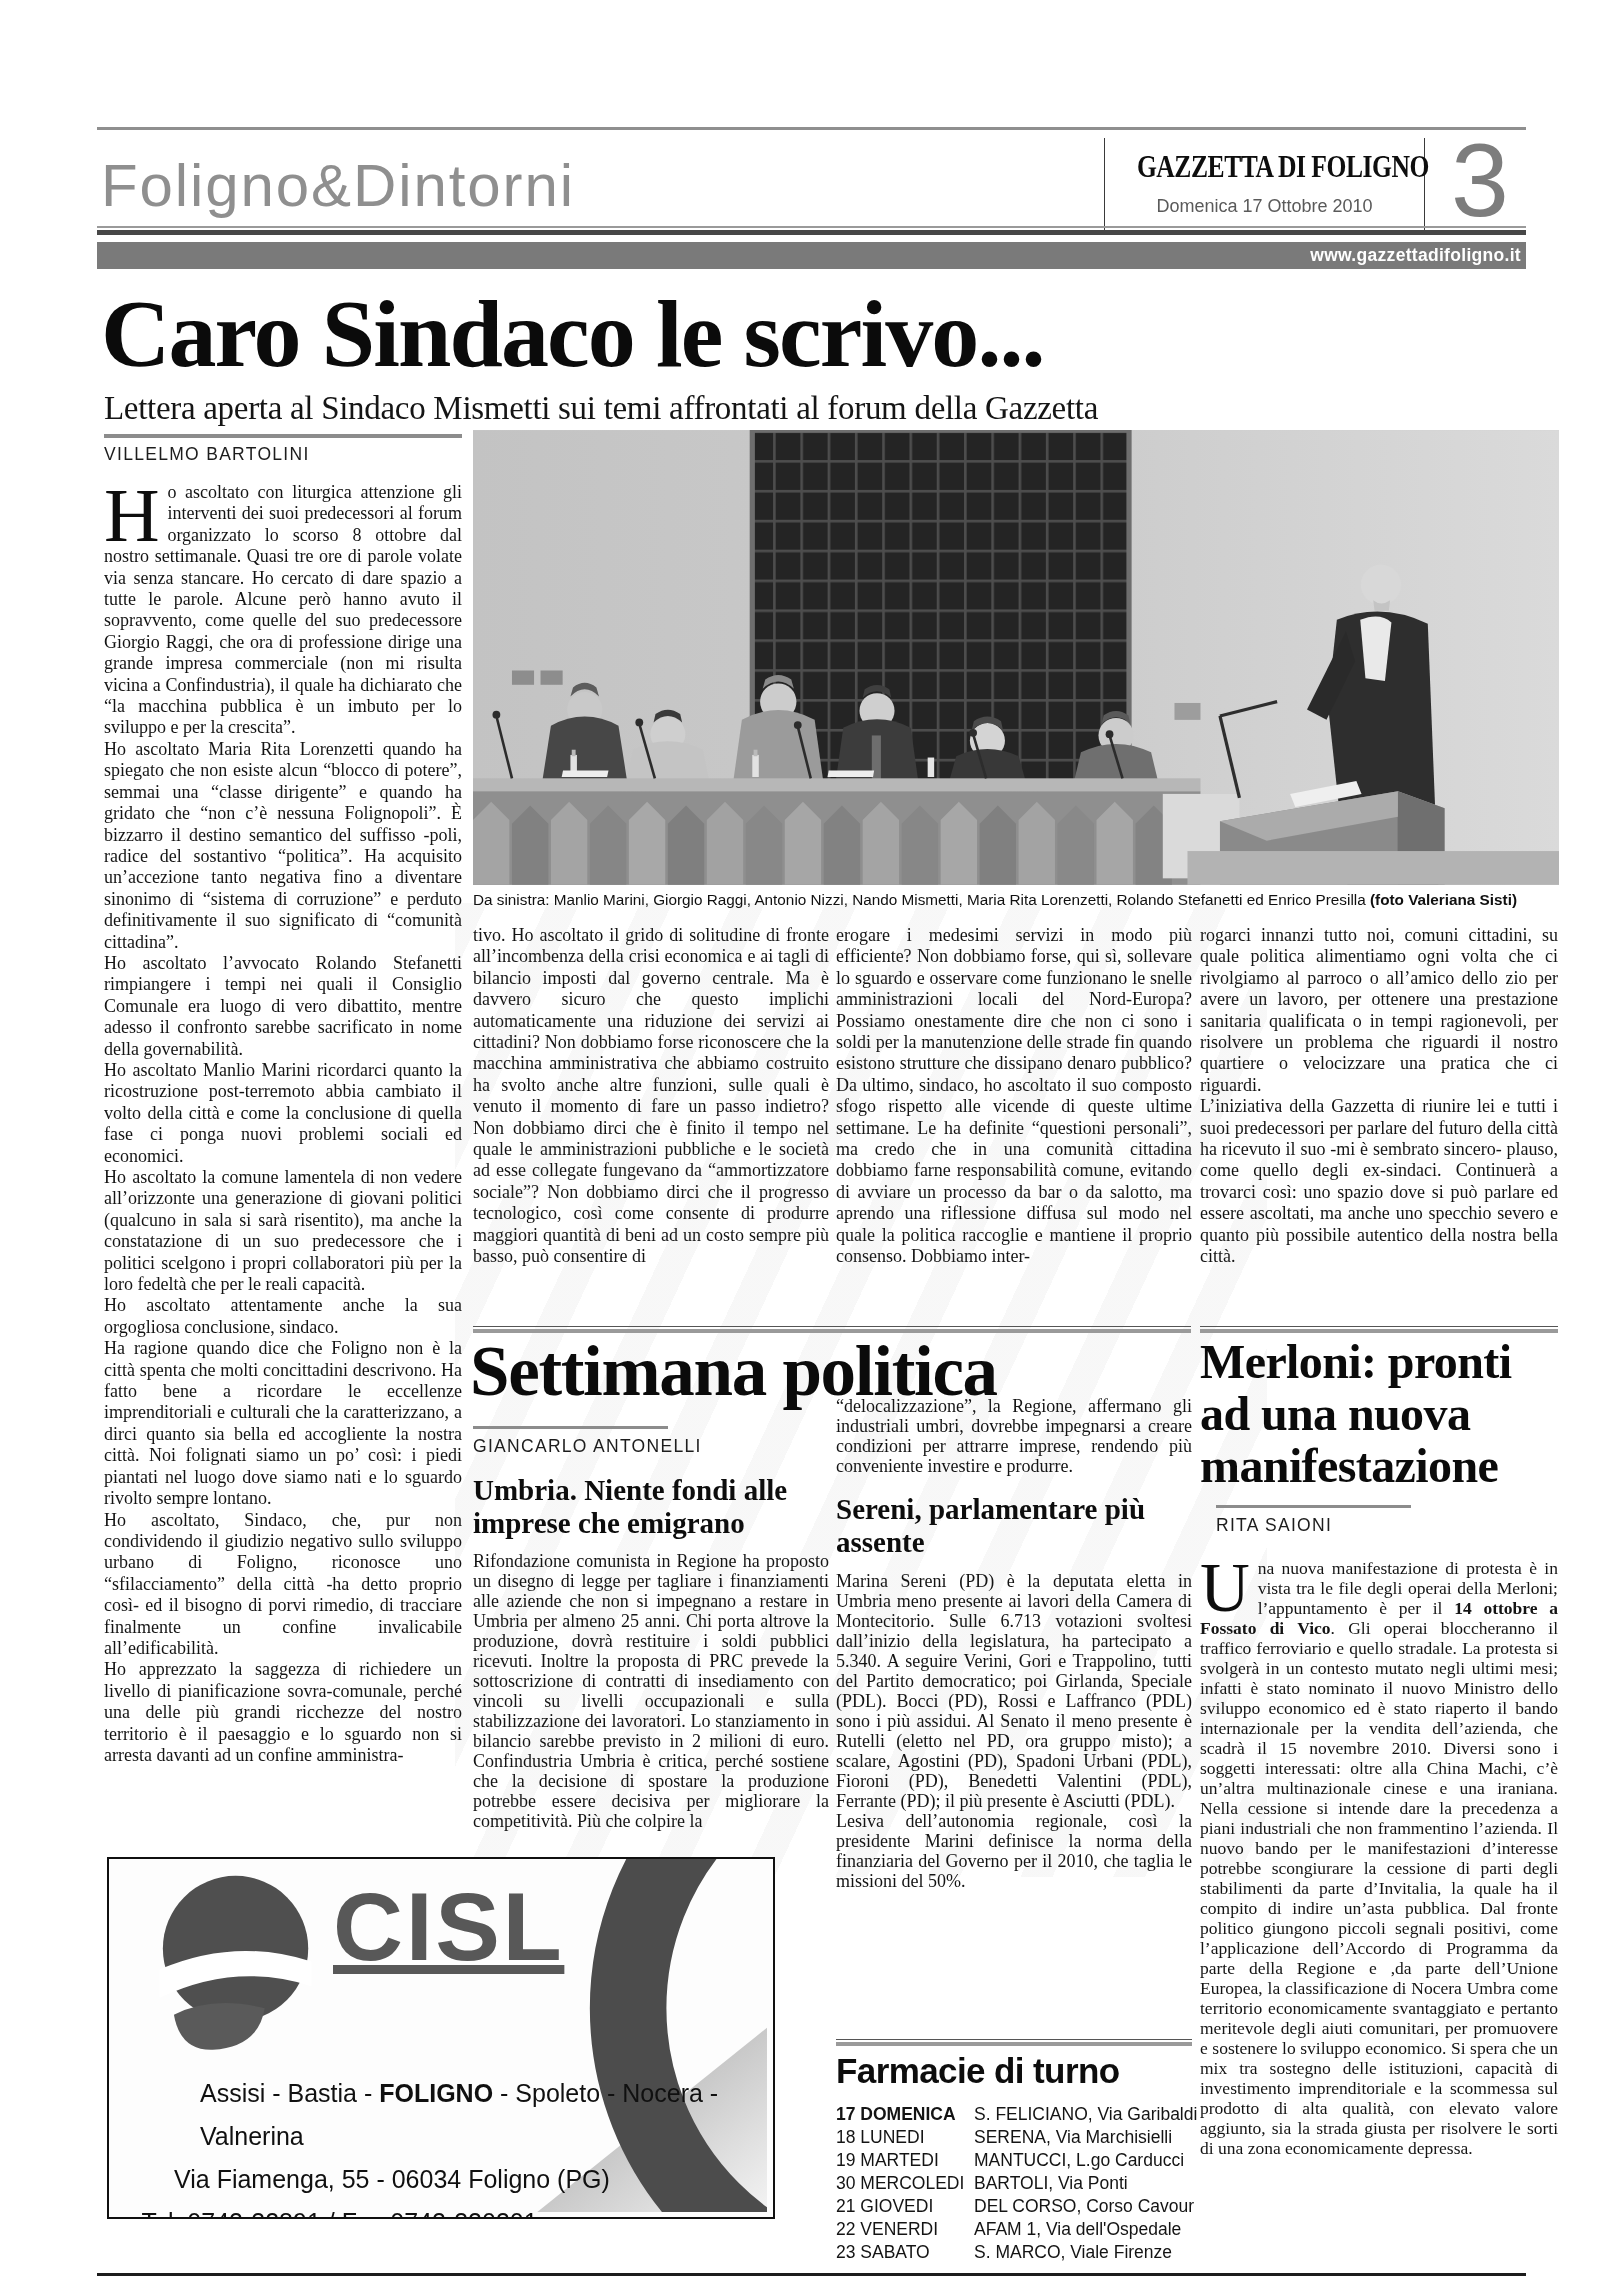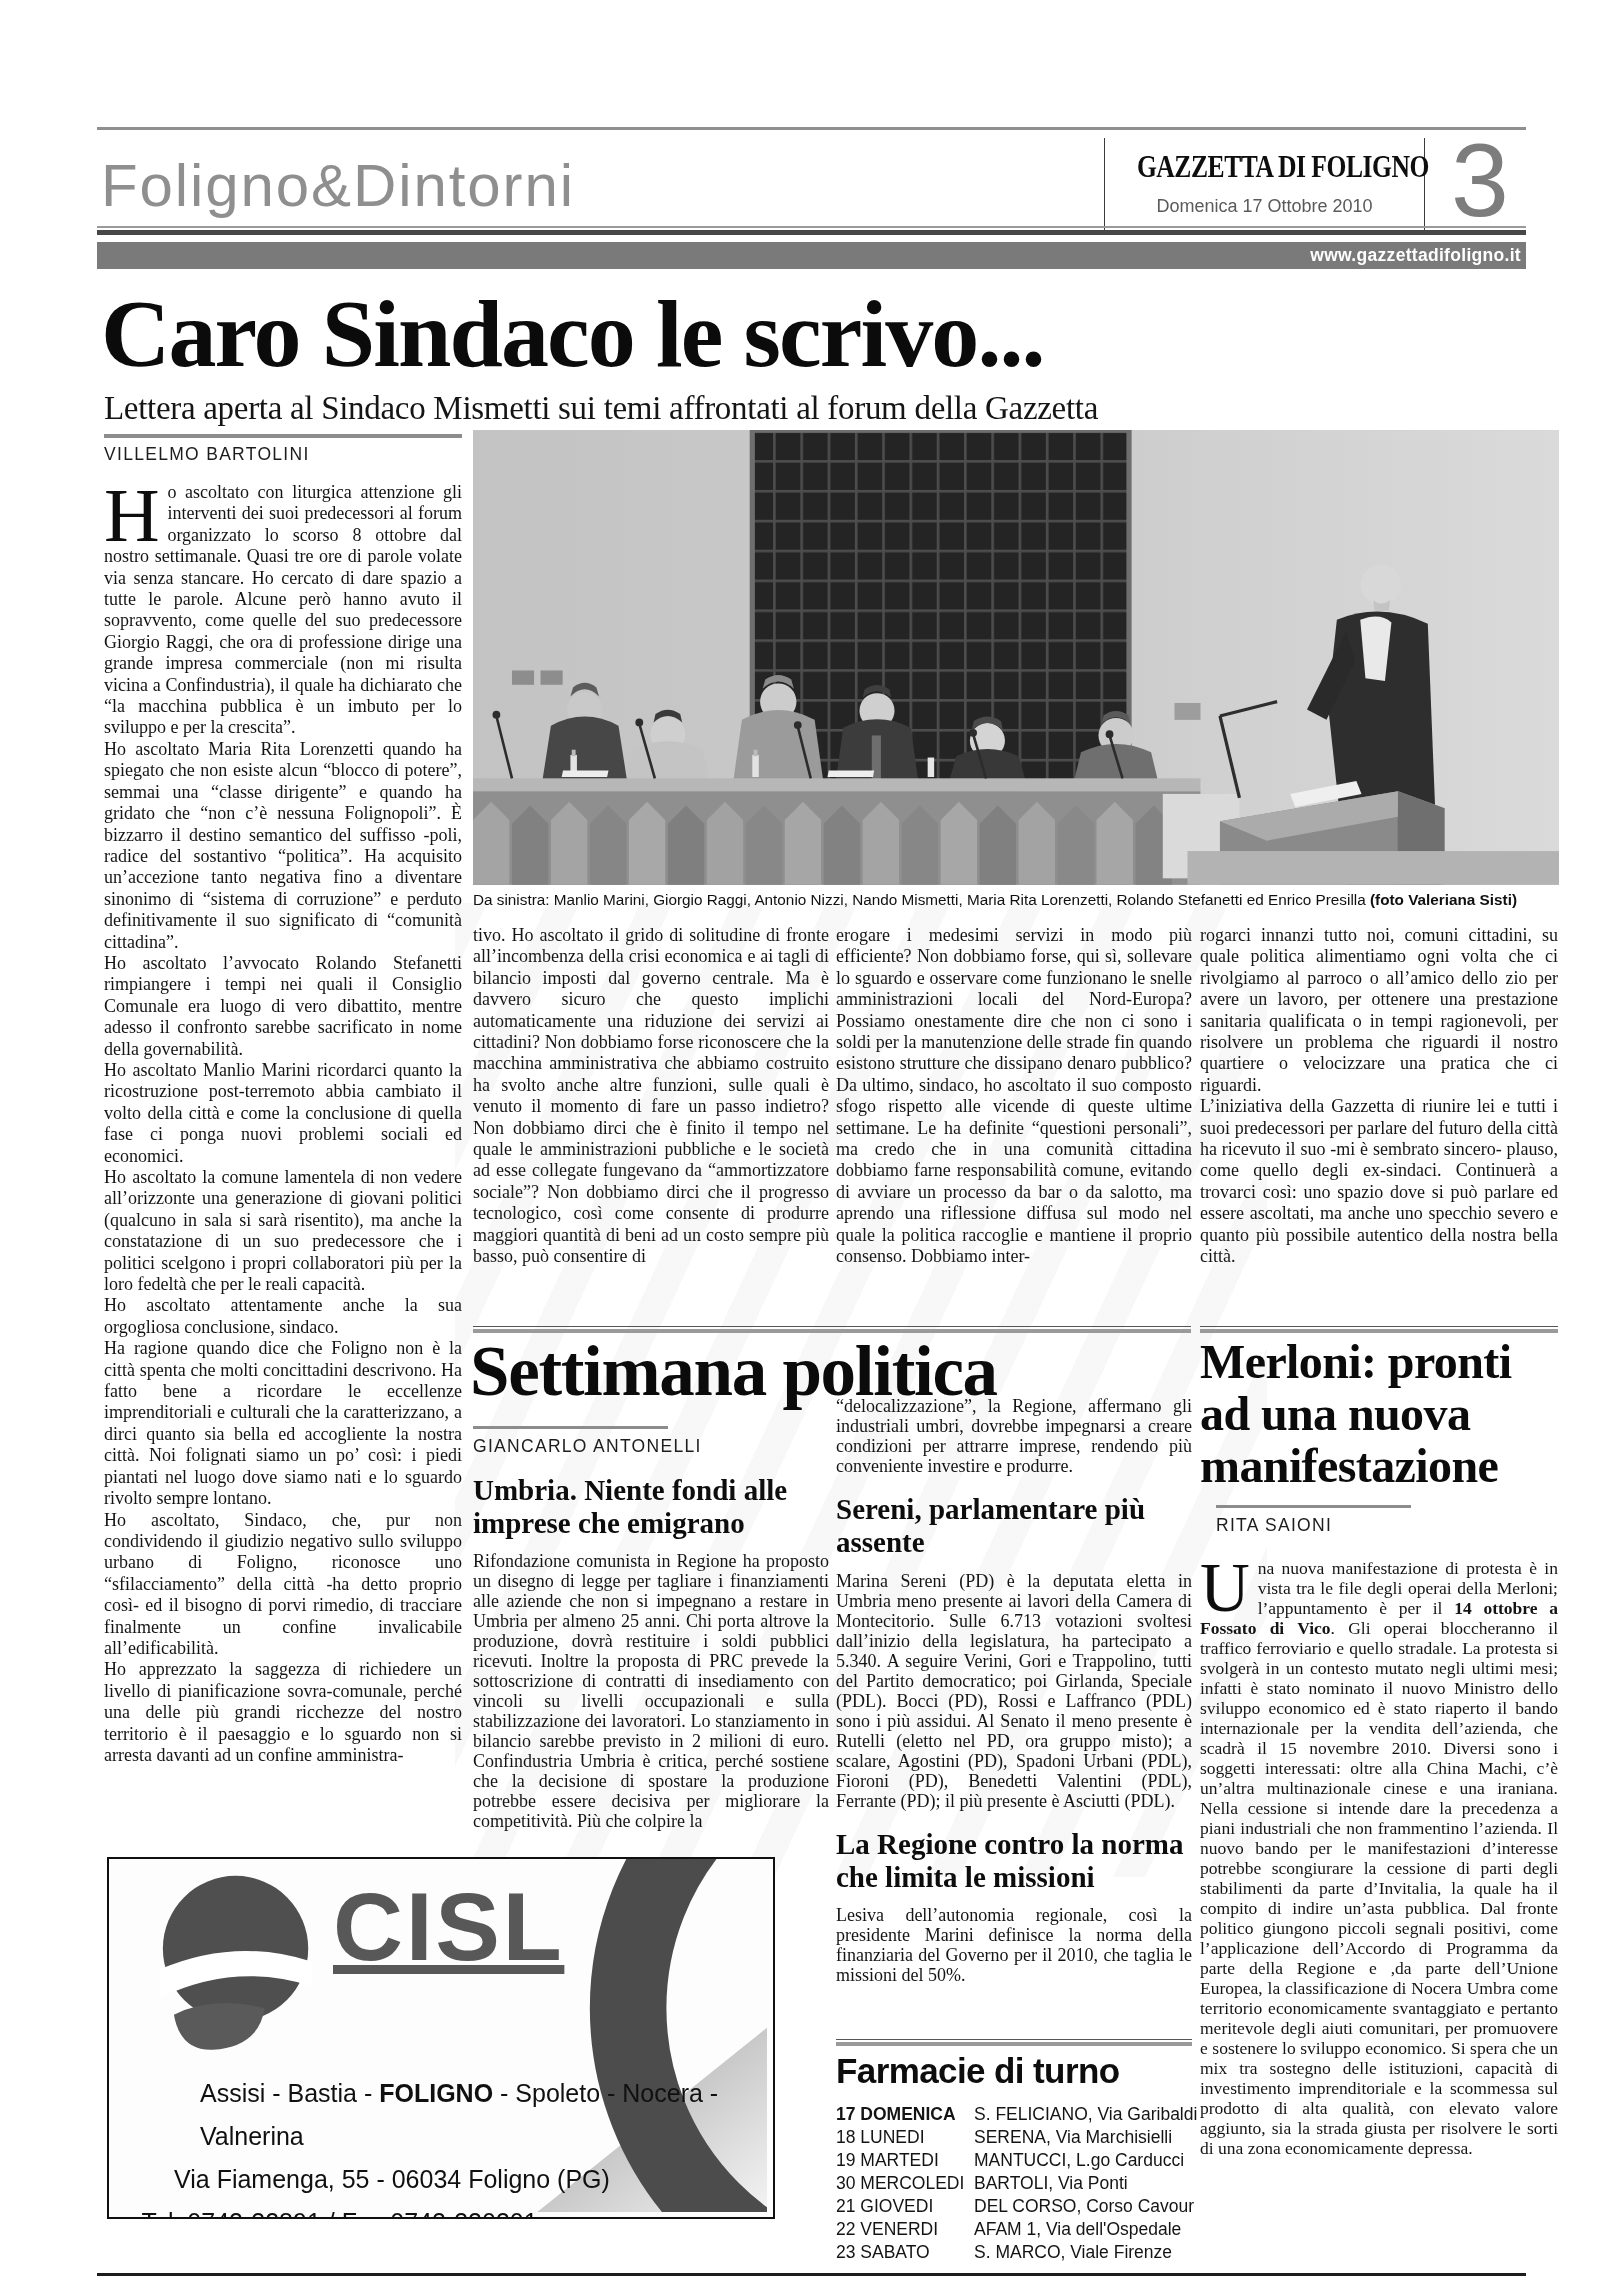--- a/index.html
+++ b/index.html
@@ -248,21 +248,20 @@
     <div class="mini-rule"></div>
     <div class="byline sp-byline">GIANCARLO ANTONELLI</div>
     <div class="sp-sub">Umbria. Niente fondi alle imprese che emigrano</div>
     <div class="sp-body">Rifondazione comunista in Regione ha proposto un disegno di legge per tagliare i finanziamenti alle aziende che non si impegnano a restare in Umbria per almeno 25 anni. Chi porta altrove la produzione, dovrà restituire i soldi pubblici ricevuti. Inoltre la proposta di PRC prevede la sottoscrizione di contratti di insediamento con vincoli su livelli occupazionali e sulla stabilizzazione dei lavoratori. Lo stanziamento in bilancio sarebbe previsto in 2 milioni di euro. Confindustria Umbria è critica, perché sostiene che la decisione di spostare la produzione potrebbe essere decisiva per migliorare la competitività. Più che colpire la</div>
   </div>
 
   <div class="abs sp-right">
     <div class="sp-body">“delocalizzazione”, la Regione, affermano gli industriali umbri, dovrebbe impegnarsi a creare condizioni per attrarre imprese, rendendo più conveniente investire e produrre.</div>
     <div class="sp-sub">Sereni, parlamentare più assente</div>
     <div class="sp-body">Marina Sereni (PD) è la deputata eletta in Umbria meno presente ai lavori della Camera di Montecitorio. Sulle 6.713 votazioni svoltesi dall’inizio della legislatura, ha partecipato a 5.340. A seguire Verini, Gori e Trappolino, tutti del Partito democratico; poi Girlanda, Speciale (PDL). Bocci (PD), Rossi e Laffranco (PDL) sono i più assidui. Al Senato il meno presente è Rutelli (eletto nel PD, ora gruppo misto); a scalare, Agostini (PD), Spadoni Urbani (PDL), Fioroni (PD), Benedetti Valentini (PDL), Ferrante (PD); il più presente è Asciutti (PDL).</div>
-    <div class="sp-sub">La Regione contro la norma che limita le missioni</div>
     <div class="sp-body">Lesiva dell’autonomia regionale, così la presidente Marini definisce la norma della finanziaria del Governo per il 2010, che taglia le missioni del 50%.</div>
   </div>
 
   <div class="abs fa-rule dblrule">
       <div class="a"></div>
       <div class="b"></div>
     </div>
   <div class="abs fa-title">Farmacie di turno</div>
   <div class="abs fa-list">
     <div class="fa-row">

